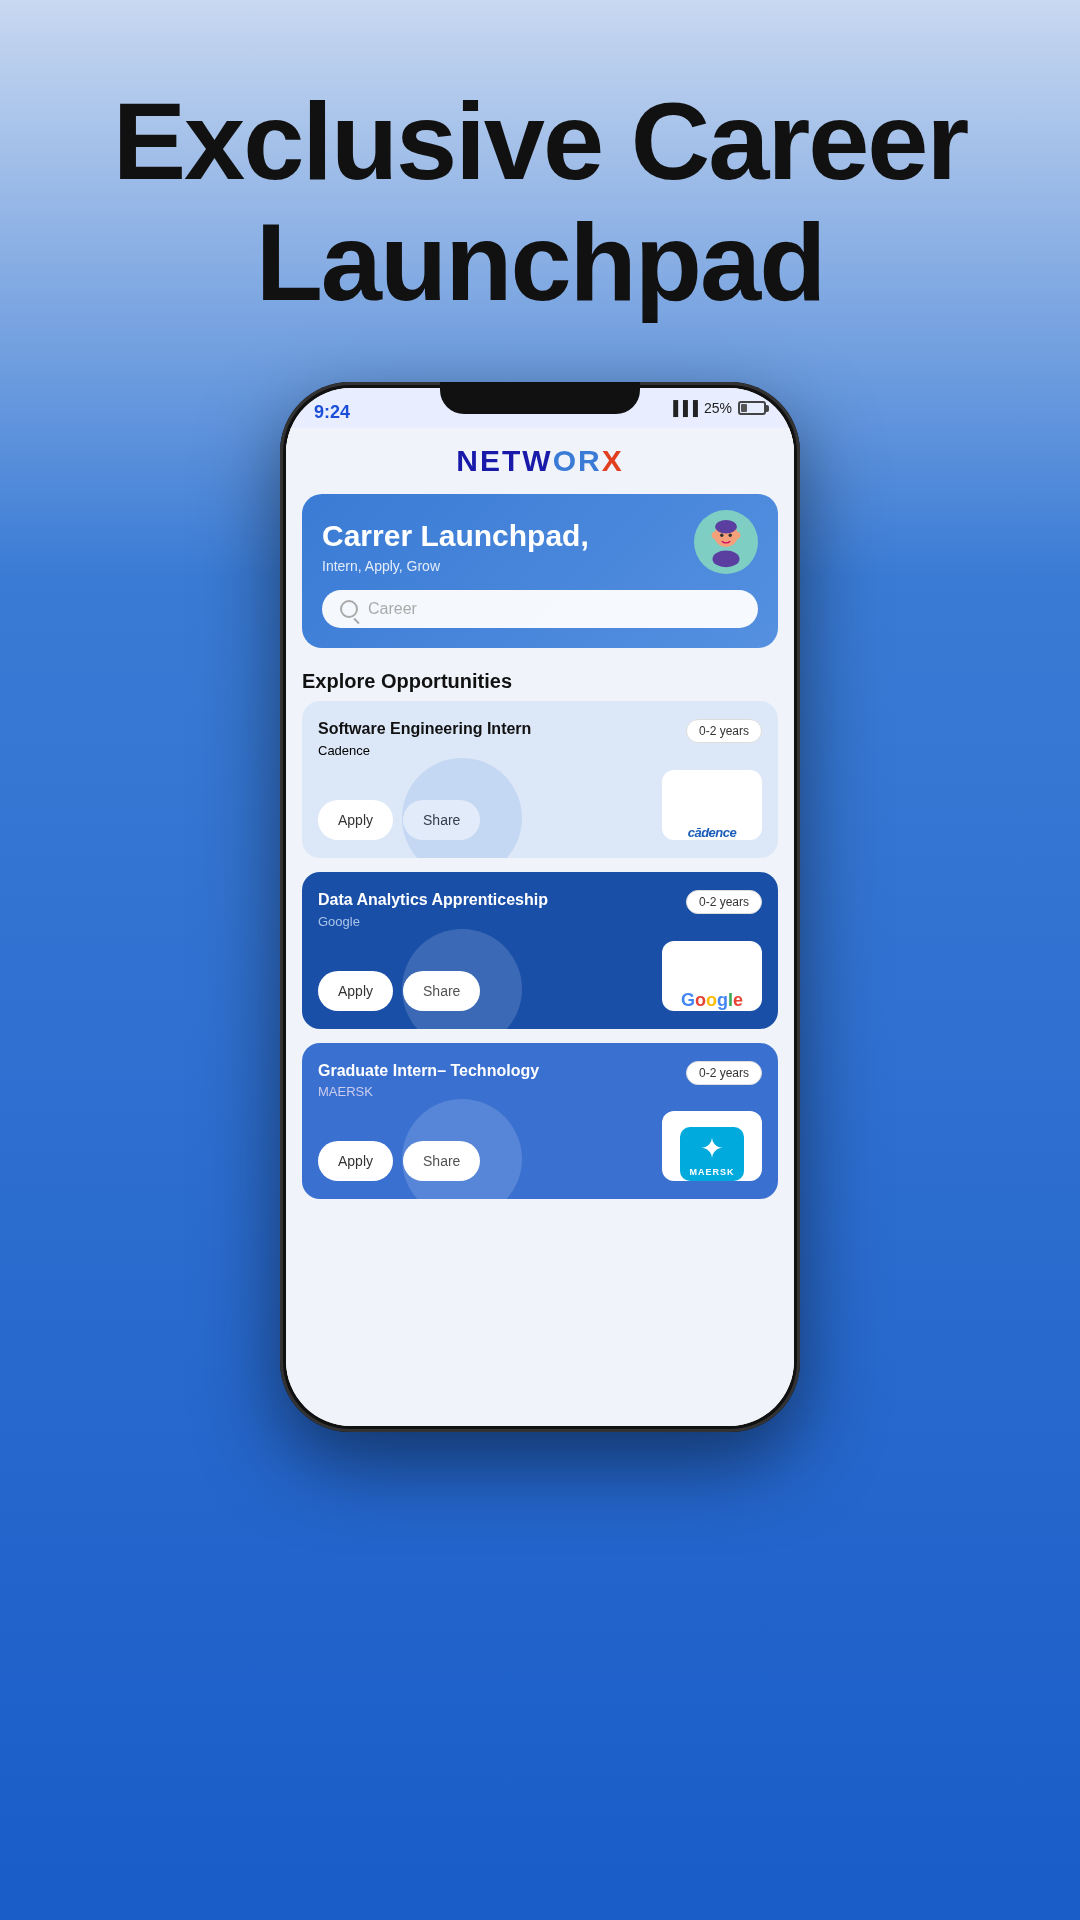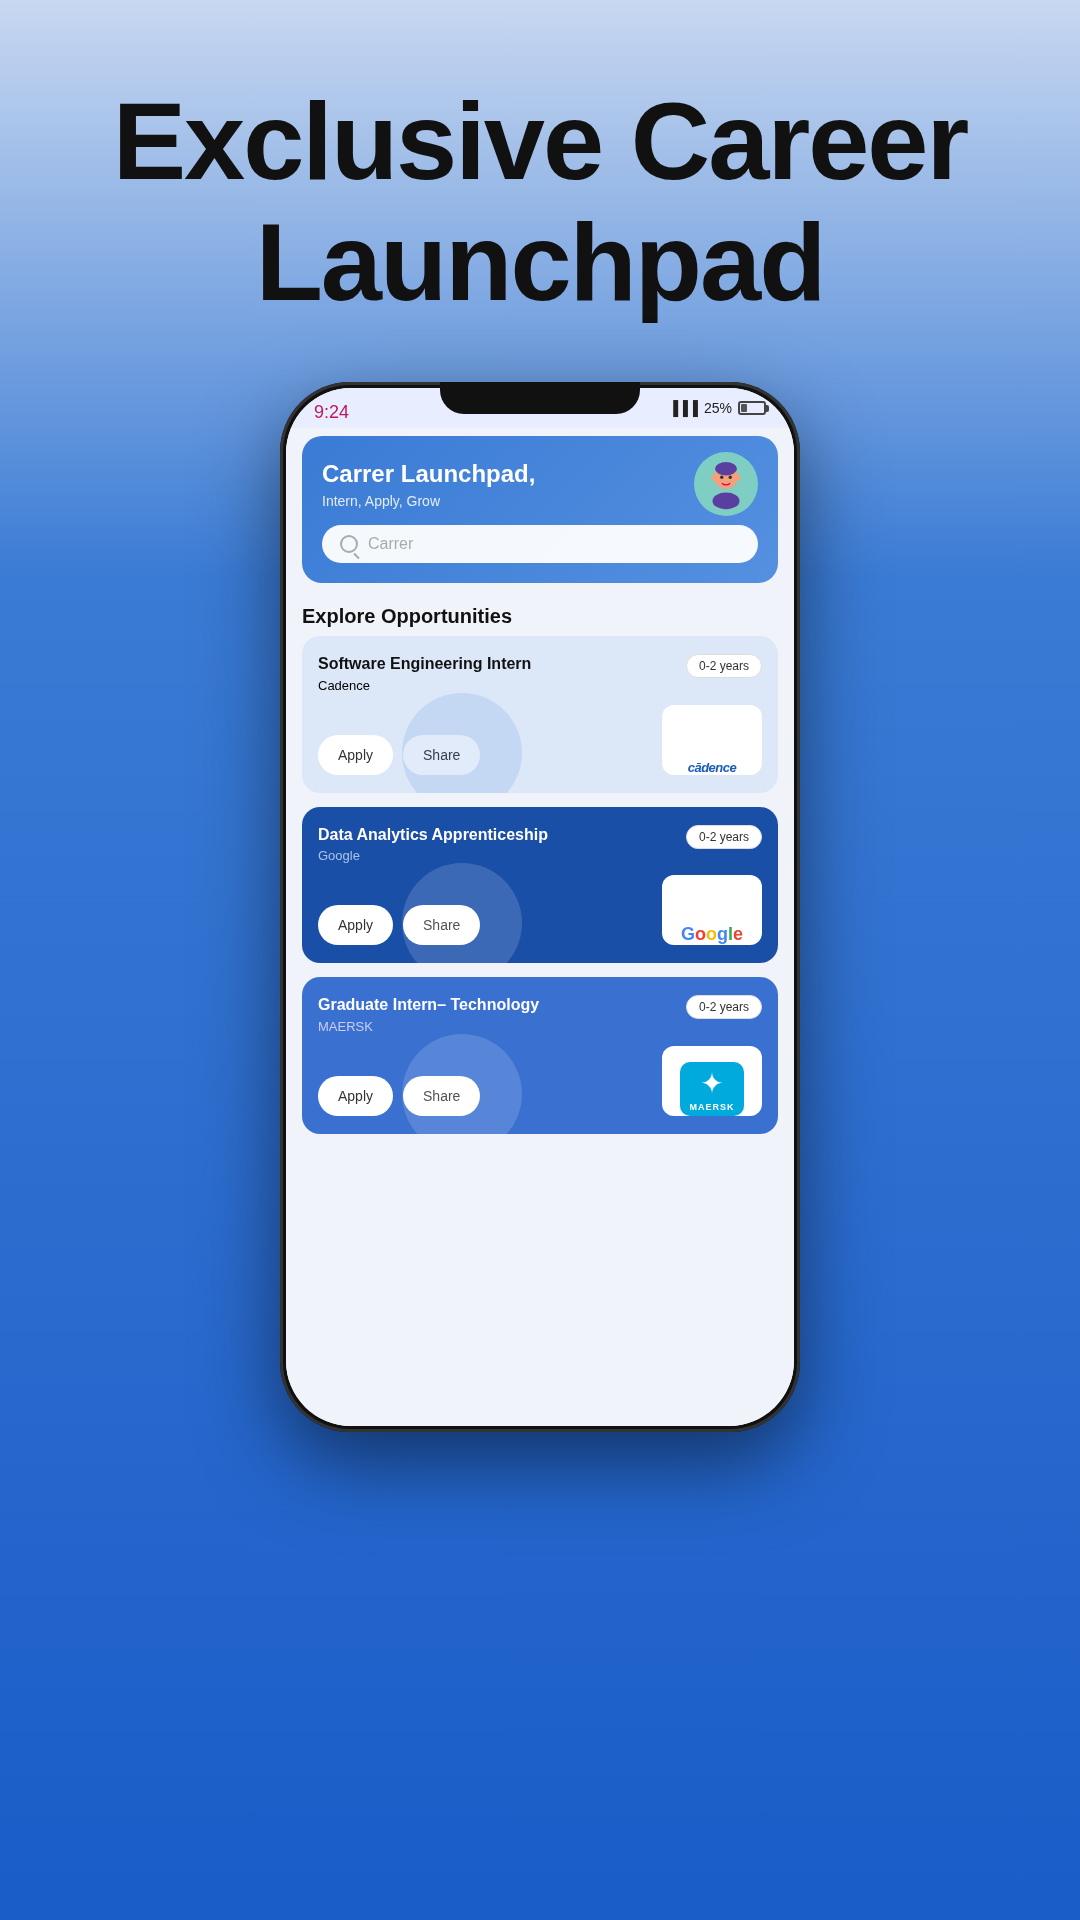--- a/index.html
+++ b/index.html
@@ -66,22 +66,22 @@
       background: #e8eeff;
       display: flex;
       align-items: center;
       justify-content: space-between;
       padding: 0 28px;
       border-radius: 65px 65px 0 0;
     }
 
     .status-time {
       font-size: 18px;
-      font-weight: 400;
-      color: #be185d;
+      font-weight: 700;
+      color: #1d4ed8;
       margin-top: 8px;
     }
 
     .status-icons {
       display: flex;
       align-items: center;
       gap: 6px;
       font-size: 14px;
       color: #222;
     }
@@ -147,21 +147,21 @@
       padding: 24px 20px 20px;
       position: relative;
       overflow: hidden;
     }
 
     .hero-text-block {
       max-width: 70%;
     }
 
     .hero-title {
-      font-size: 24px;
+      font-size: 30px;
       font-weight: 700;
       color: #fff;
       line-height: 1.2;
     }
 
     .hero-subtitle {
       font-size: 14px;
       color: rgba(255,255,255,0.85);
       margin-top: 4px;
     }
@@ -416,20 +416,25 @@
         <span>▐▐▐</span>
         <span>25%</span>
         <div class="battery-bar">
           <div class="battery-fill"></div>
         </div>
       </div>
     </div>
 
     <div class="app-content">
 
+      <div class="app-header">
+        <div class="app-logo">
+          <span style="color:#1a1aaa;">NETW</span><span style="color:#3a7bd5;">OR</span><span style="color:#e04020;">X</span>
+        </div>
+      </div>
 
       <div class="hero-banner">
         <div class="hero-text-block">
           <div class="hero-title">Carrer Launchpad,</div>
           <div class="hero-subtitle">Intern, Apply, Grow</div>
         </div>
 
         <div class="hero-avatar">
           <svg class="avatar-svg" viewBox="0 0 64 64" xmlns="http://www.w3.org/2000/svg">
 
@@ -444,21 +449,21 @@
 
             <ellipse cx="32" cy="52" rx="16" ry="10" fill="#5b3fa0"></ellipse>
 
             <ellipse cx="18" cy="24" rx="3" ry="4" fill="#f4a07a"></ellipse>
             <ellipse cx="46" cy="24" rx="3" ry="4" fill="#f4a07a"></ellipse>
           </svg>
         </div>
 
         <div class="search-box">
           <div class="search-icon-circle"></div>
-          <span class="search-placeholder">Carrer</span>
+          <span class="search-placeholder">Career</span>
         </div>
       </div>
 
       <div class="section-title">Explore Opportunities</div>
 
       <div class="job-card light">
         <div class="card-bubble"></div>
         <div class="job-card-top">
           <div class="job-info">
             <div class="job-title">Software Engineering Intern</div>

